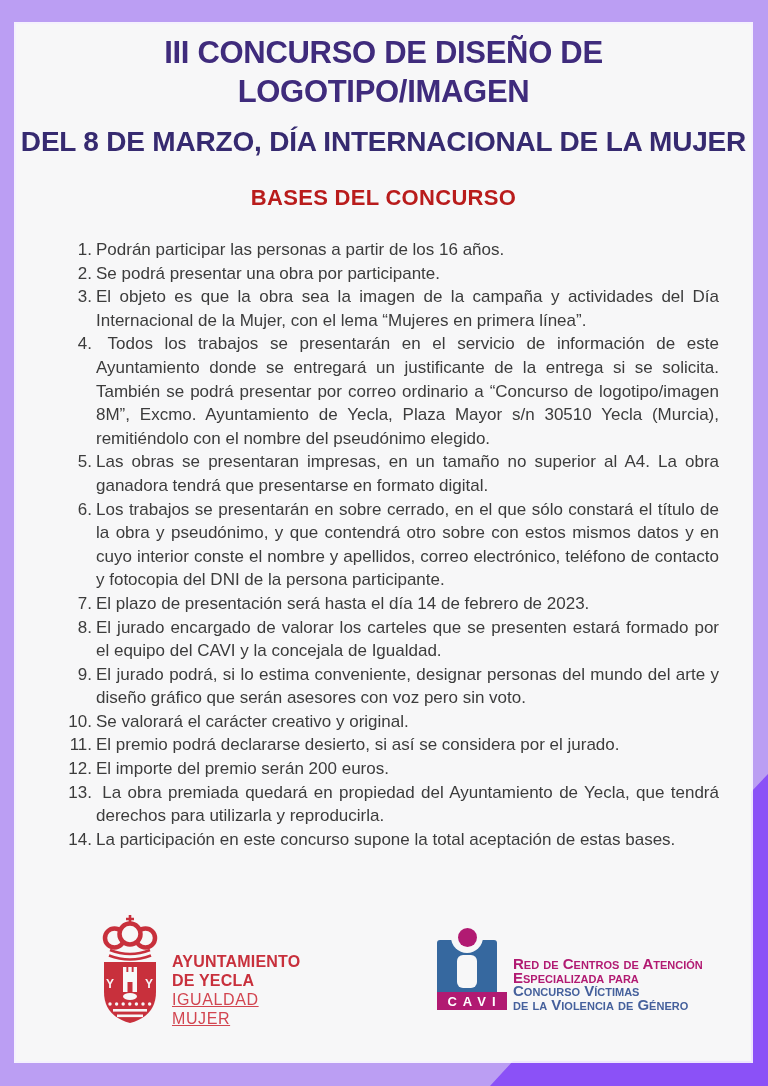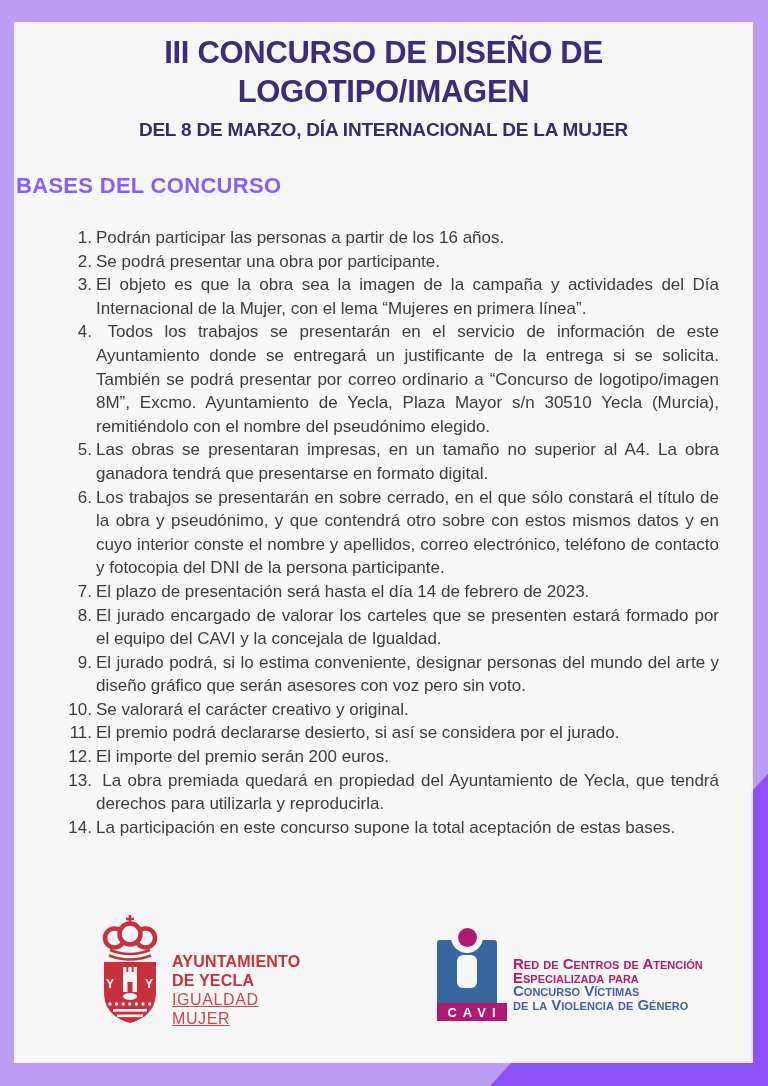--- a/index.html
+++ b/index.html
@@ -16,28 +16,28 @@
     background:#f7f7f8;
     box-shadow:0 0 0 2px rgba(255,255,255,0.85);
   }
   .title {
     margin:9px auto 0; max-width:620px;
     text-align:center;
     font-size:31px; line-height:39px; font-weight:bold; letter-spacing:-0.3px;
     color:#3f2b7c;
   }
   .subtitle {
-    margin-top:6px; text-align:center;
-    font-size:19px; line-height:26px; font-weight:bold; letter-spacing:-0.2px;
+    margin-top:18px; text-align:center;
+    font-size:28px; line-height:26px; font-weight:bold; letter-spacing:-0.2px;
     color:#362a70;
   }
   .bases {
-    margin-top:30px; text-align:left;
+    margin-top:30px; text-align:center;
     font-size:22px; line-height:26px; font-weight:bold; letter-spacing:0.3px;
-    color:#8b5cf6;
+    color:#b91c1c;
   }
   .rules { margin:27px 32px 0 42px; }
   .rule { display:flex; font-size:17px; line-height:23.6px; color:#3c3c3c; }
   .rule-num { width:34px; flex:none; text-align:right; padding-right:4px; }
   .rule-text { flex:1; text-align:justify; white-space:pre-wrap; }
 
   .logos { position:absolute; left:0; top:884px; width:100%; height:153px; }
 
   .yecla { position:absolute; left:84px; top:6px; display:flex; }
   .yecla-crest { width:60px; height:112px; flex:none; }
@@ -45,21 +45,21 @@
   .yecla-bold  { font-weight:bold; color:#c8303c; letter-spacing:0.2px; }
   .yecla-light { color:#d24550; letter-spacing:0.6px;text-decoration:underline; }
 
   .cavi { position:absolute; left:421px; top:20px; display:flex; }
   .cavi-mark { position:relative; width:70px; height:99px; flex:none; }
   .cavi-square { position:absolute; left:0; top:12px; width:60px; height:65px; background:#36689f; border-radius:3px; }
   .cavi-notch  { position:absolute; left:14px; top:-7px; width:32px; height:32px; border-radius:50%; background:#f7f7f8; }
   .cavi-head   { position:absolute; left:20.5px; top:-0.5px; width:19px; height:19px; border-radius:50%; background:#b11a72; }
   .cavi-ibody  { position:absolute; left:20px; top:27px; width:20px; height:33px; border-radius:6px; background:#f7f7f8; }
   .cavi-bar {
-    position:absolute; left:0; top:75px; width:70px; height:18px;
+    position:absolute; left:0; top:64px; width:70px; height:18px;
     background:#b11a72; color:#ffffff;
     font-size:13px; font-weight:bold; letter-spacing:6px;
     display:flex; align-items:center; justify-content:center;
     padding-left:5px; box-sizing:border-box;
   }
   .cavi-text { margin:29px 0 0 6px; font-variant:small-caps; font-weight:bold; font-size:15px; line-height:13.5px; white-space:nowrap; }
   .cavi-line-magenta { display:block; color:#b11a72; }
   .cavi-line-blue    { display:block; color:#45609c; }
 </style>
 </head>

